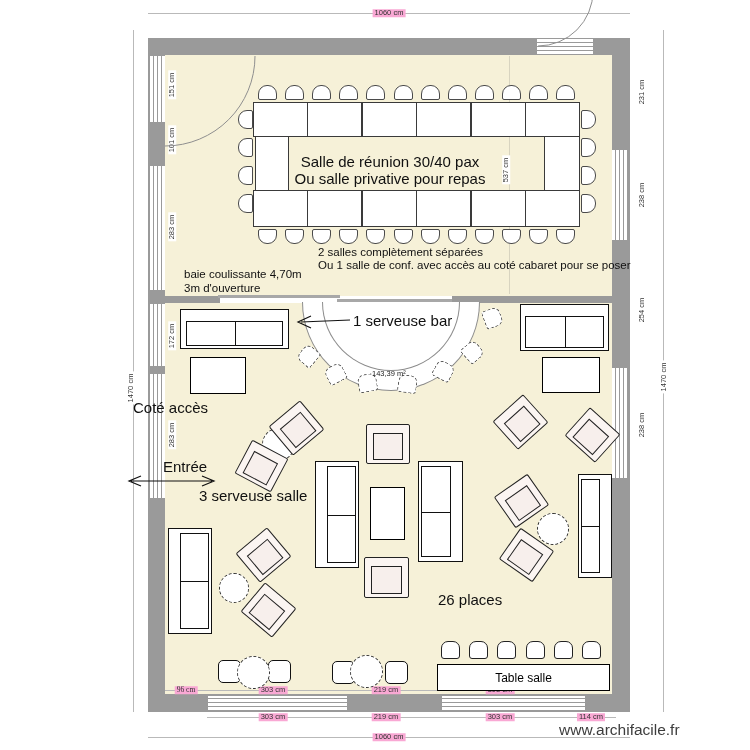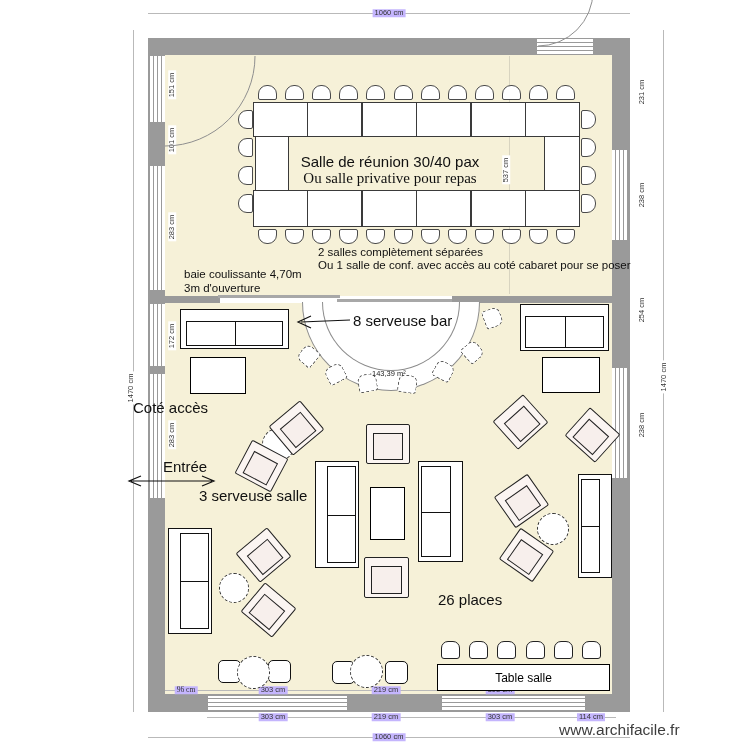--- a/index.html
+++ b/index.html
@@ -4,21 +4,21 @@
 <style>
   html,body{margin:0;padding:0;background:#fff;font-family:"Liberation Sans",sans-serif;}
   #plan{position:relative;width:750px;height:750px;background:#fff;overflow:hidden;}
   .wall{position:absolute;background:#9a9a9a;}
   .floor{position:absolute;background:#f6f1d8;}
   .win{position:absolute;background:#fff;}
   .win.v{background:repeating-linear-gradient(90deg,#fff 0 3px,#9a9a9a 3px 4px);}
   .win.h{background:repeating-linear-gradient(0deg,#fff 0 3px,#9a9a9a 3px 4px);}
   .dlh{position:absolute;height:1px;background:#b9b9b9;}
   .dlv{position:absolute;width:1px;background:#b9b9b9;}
-  .dim{position:absolute;font-size:7.5px;line-height:1;color:#333;background:#c4b5fd;padding:0 2px;
+  .dim{position:absolute;font-size:7.5px;line-height:1;color:#333;background:#f9a8d4;padding:0 2px;
        transform:translate(-50%,-50%);white-space:nowrap;}
   .dimv{position:absolute;font-size:7.5px;line-height:1;color:#333;background:#fff;padding:0 2px;
        transform:translate(-50%,-50%) rotate(-90deg);white-space:nowrap;}
   .tiny{position:absolute;font-size:7.5px;line-height:1;color:#222;white-space:nowrap;}
   .note{position:absolute;font-size:11.5px;line-height:1.15;color:#101010;white-space:nowrap;}
   .big{font-size:15px;}
   .tbl{position:absolute;background:#fff;border:1px solid #3a3a3a;box-sizing:border-box;}
   .tblk{position:absolute;background:#fff;border:1.4px solid #000;box-sizing:border-box;}
   .chair{position:absolute;width:19px;height:15px;background:#fff;border:1px solid #4a4a4a;box-sizing:border-box;}
   .chair.u{border-radius:9px 9px 2px 2px;}
@@ -244,26 +244,26 @@
       <div class="sofa sofa-e" style="left: 578px; top: 474px; width: 34px; height: 104px;">
         <i></i>
         <b></b>
       </div>
       <div class="tblk" style="left: 190px; top: 357px; width: 56px; height: 37px;"></div>
       <div class="tblk" style="left: 542px; top: 357px; width: 58px; height: 36px;"></div>
       <div class="tblk" style="left: 370px; top: 487px; width: 35px; height: 53px;"></div>
     </div>
 
   <div class="note big" style="left:240px;top:153px;width:300px;text-align:center;">Salle de réunion 30/40 pax</div>
-  <div class="note big" style="left:240px;top:170px;width:300px;text-align:center;font-family:Liberation Serif, serif;">Ou salle privative pour repas</div>
+  <div class="note big" style="left:240px;top:170px;width:300px;text-align:center;">Ou salle privative pour repas</div>
   <div class="note" style="left:318px;top:246px;">2 salles complètement séparées</div>
   <div class="note" style="left:318px;top:259px;">Ou 1 salle de conf. avec accès au coté cabaret pour se poser</div>
   <div class="note" style="left:184px;top:268px;">baie coulissante 4,70m</div>
   <div class="note" style="left:184px;top:282px;">3m d'ouverture</div>
-  <div class="note big" style="left:353px;top:312px;">8 serveuse bar</div>
+  <div class="note big" style="left:353px;top:312px;">1 serveuse bar</div>
   <div class="tiny" style="left:372px;top:370px;">143,39 m²</div>
   <div class="note big" style="left:133px;top:399px;">Coté accès</div>
   <div class="note big" style="left:163px;top:458px;">Entrée</div>
   <div class="note big" style="left:199px;top:487px;">3 serveuse salle</div>
   <div class="note big" style="left:438px;top:591px;">26 places</div>
 
   <div class="wm">www.archifacile.fr</div>
 
   <svg class="ovl" width="750" height="750" viewBox="0 0 750 750">
     <path d="M165 146 A90 90 0 0 0 255 56" stroke="#8f8f8f" fill="none" stroke-width="1"></path>

